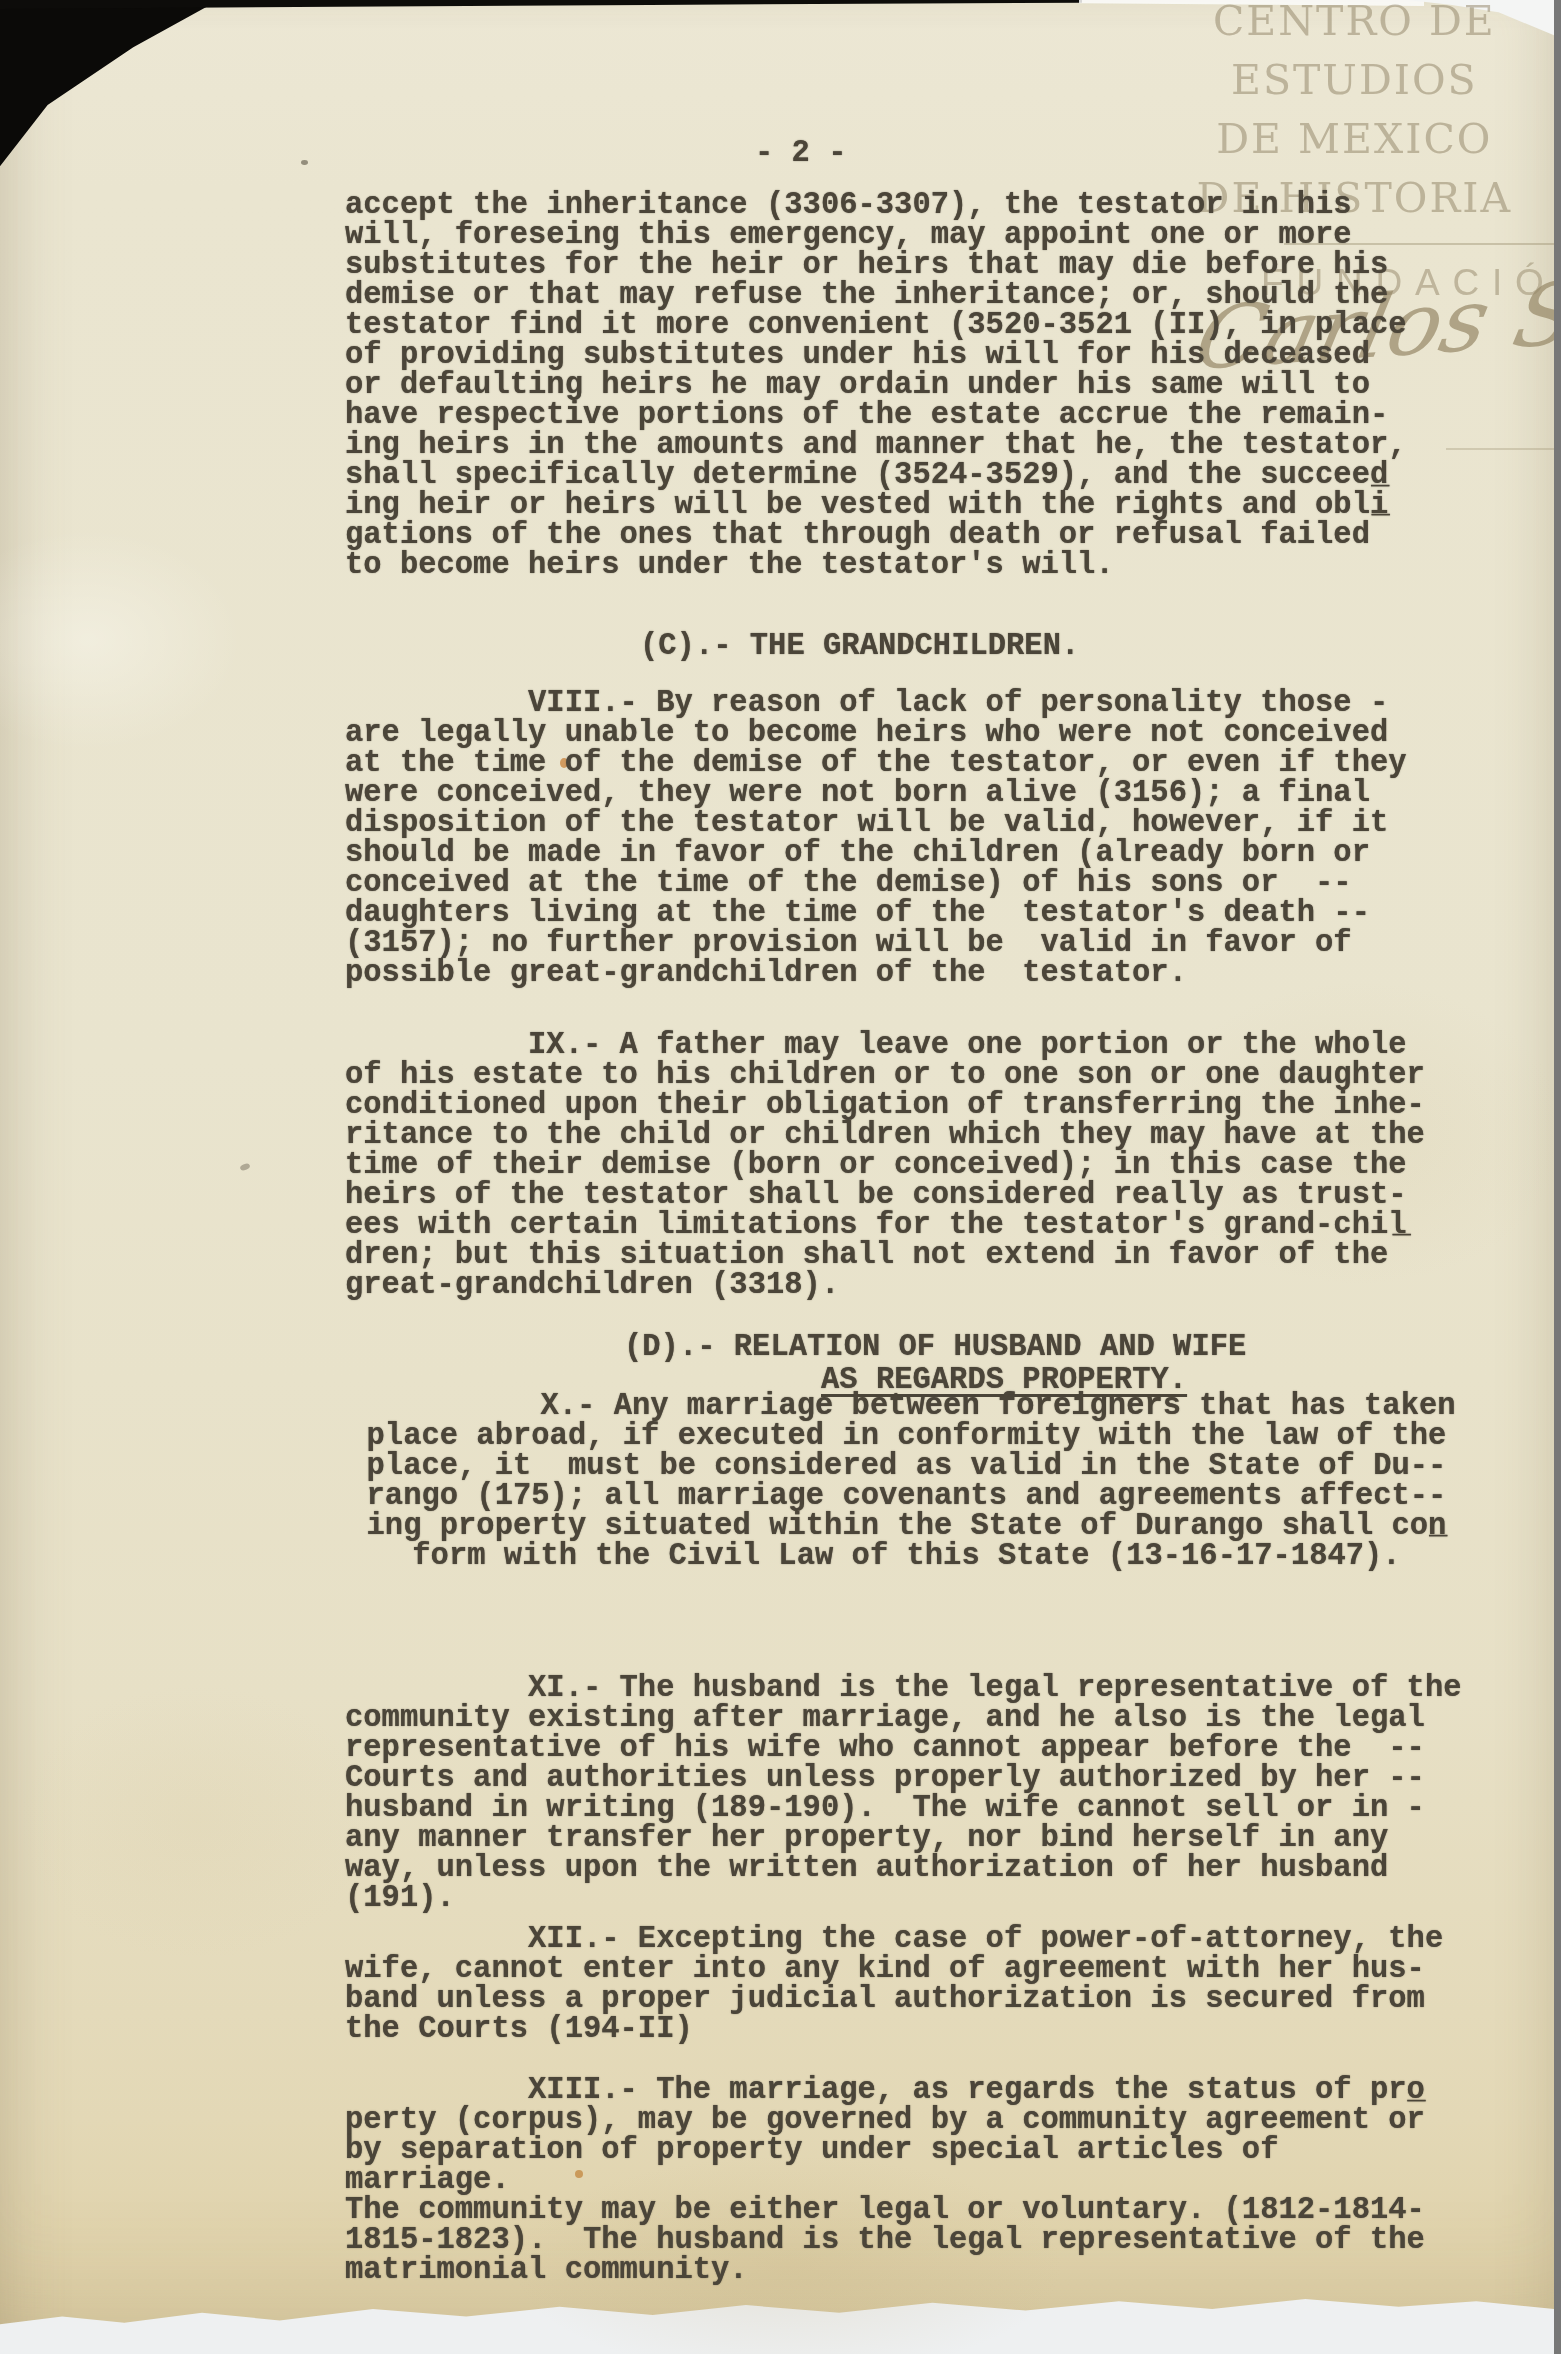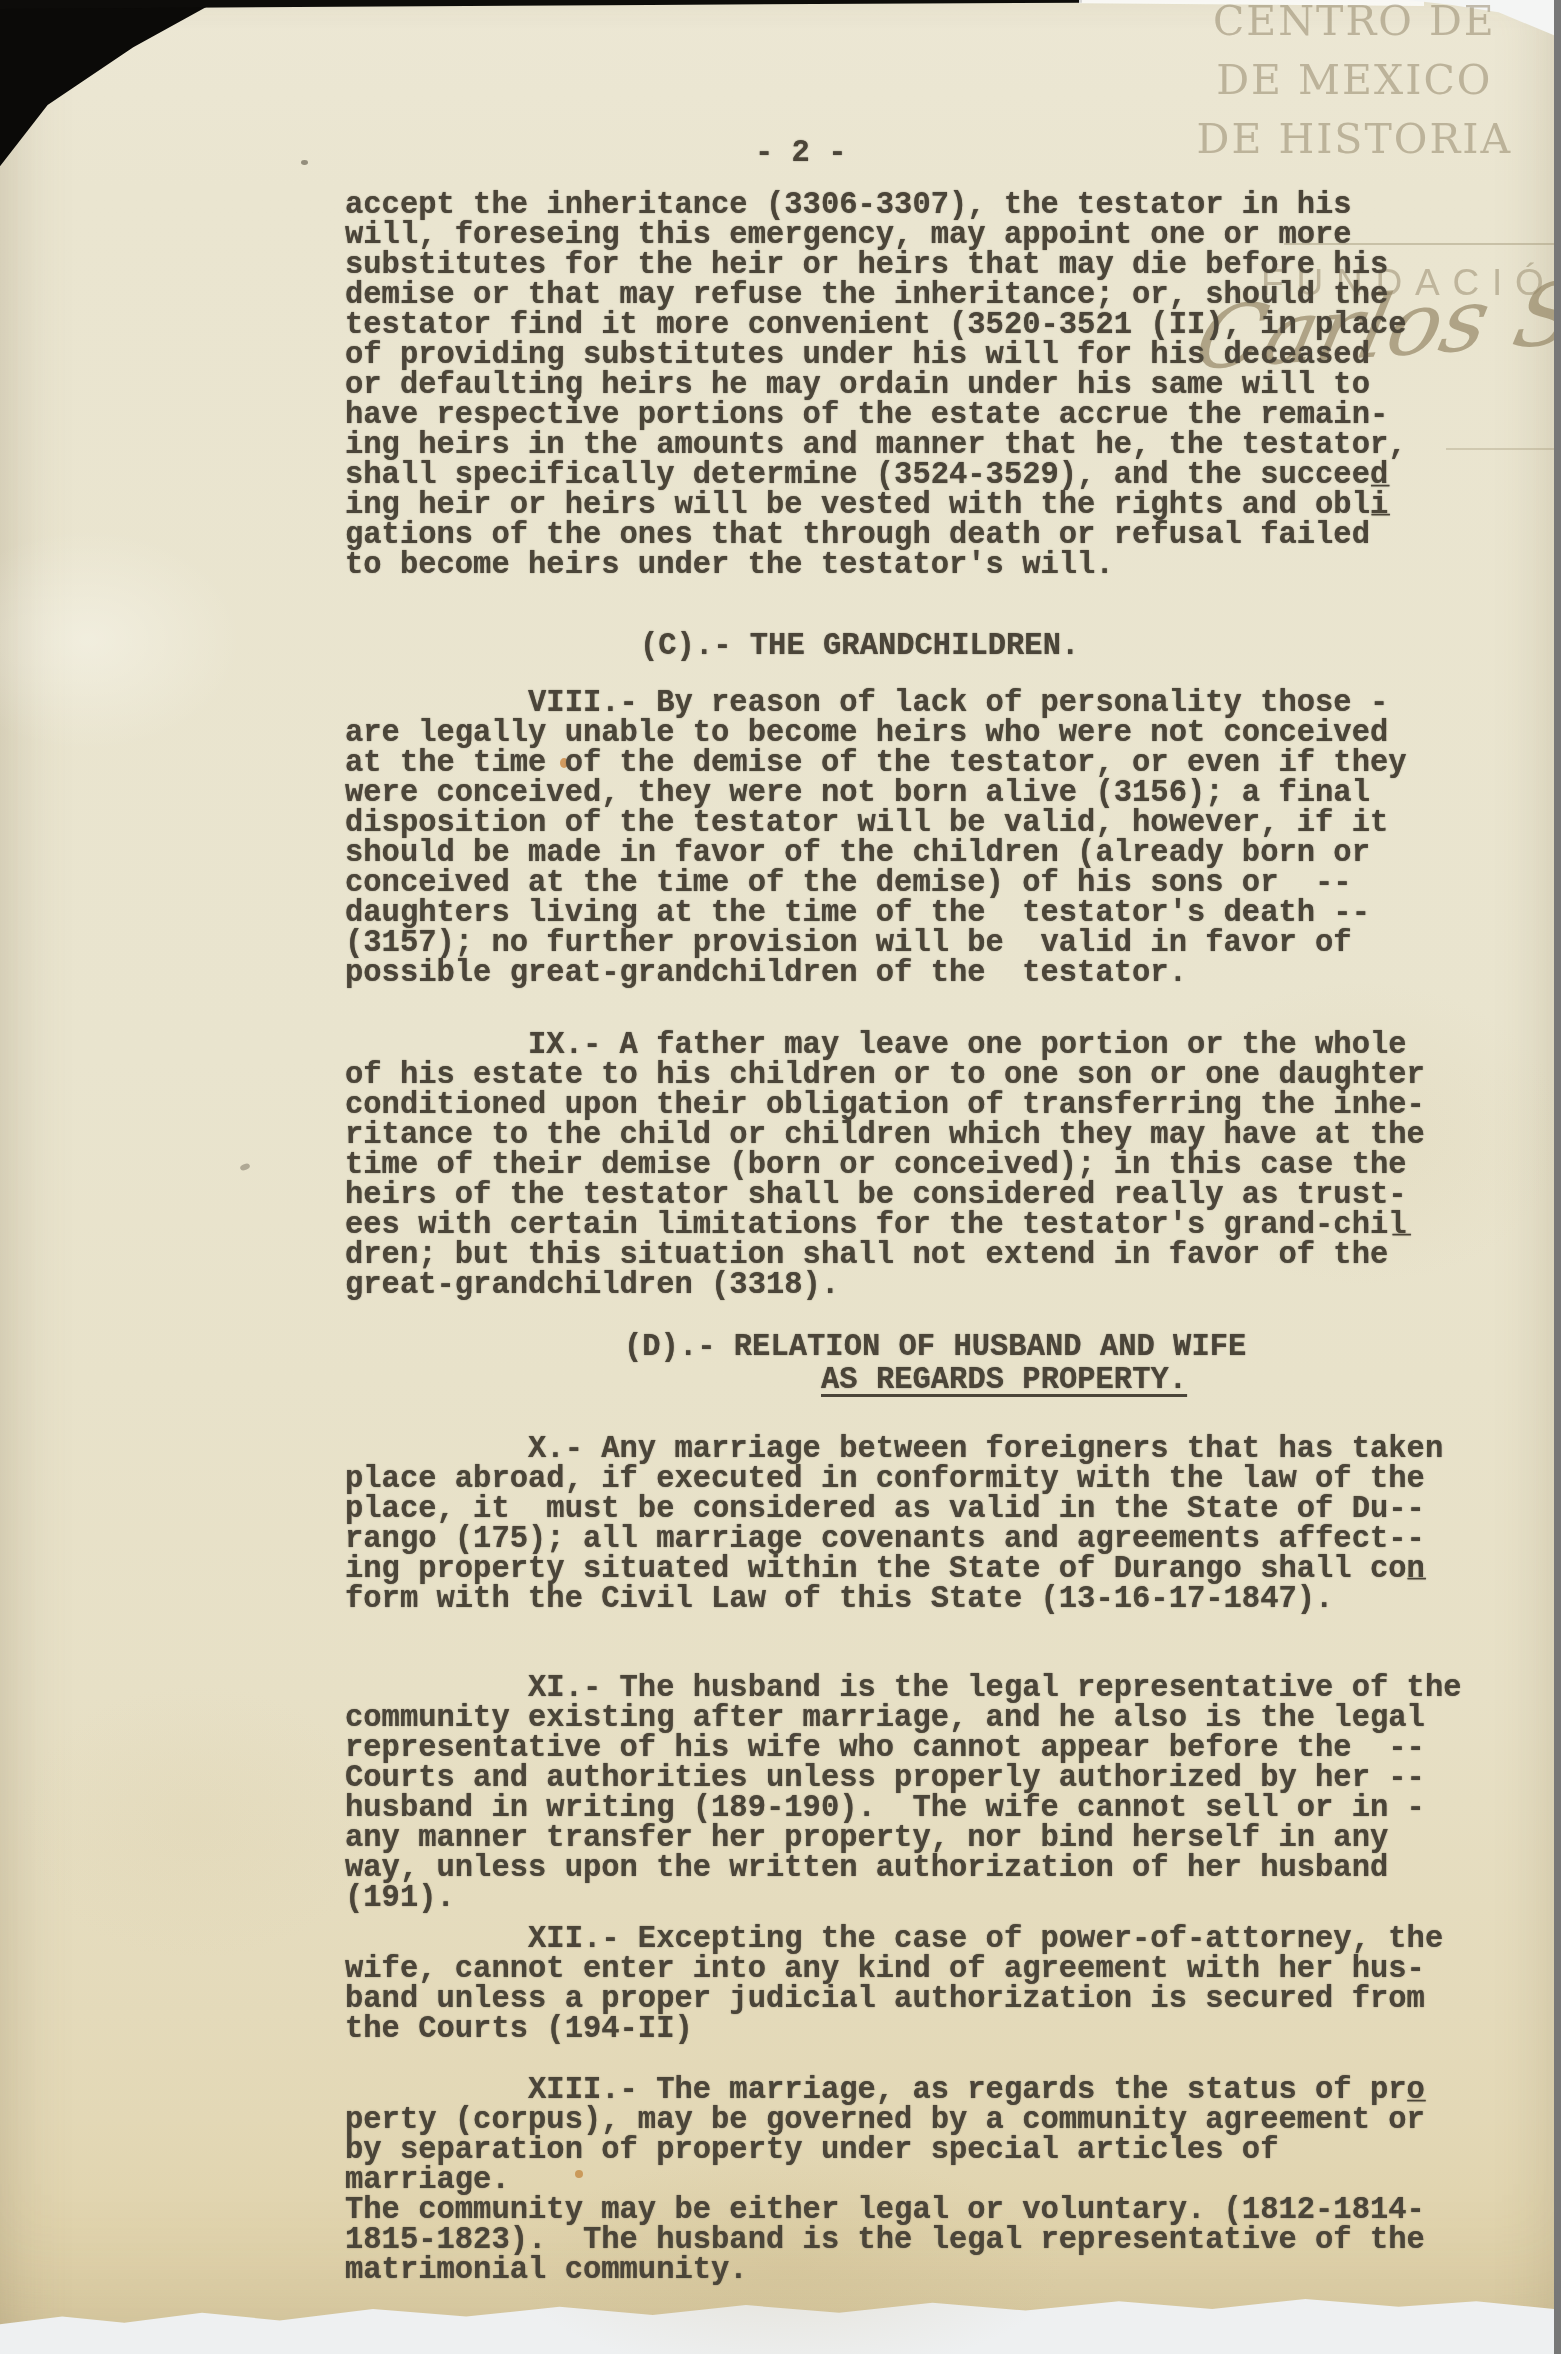--- a/index.html
+++ b/index.html
@@ -86,21 +86,21 @@
     white-space:pre-wrap;
   }
   .body-para{left:345px;width:1123px;}
   .page-num{top:138px;left:755px;}
   .p1{top:190px;}
   .hc{top:631px;left:640px;text-underline-offset:5.9px;text-decoration-thickness:2.5px;}
   .p8{top:688px;}
   .p9{top:1030px;}
   .hd1{top:1332px;left:624px;}
   .hd2{top:1365px;left:801px;text-decoration:underline;text-underline-offset:5.9px;text-decoration-thickness:2.5px;margin-left:20px;}
-  .p10{top:1434px;}
+  .p10{top:1391px;text-align:center;}
   .p11{top:1644px;margin-top:29px;}
   .p12{top:1924px;}
   .p13{top:2075px;}
 </style>
 </head>
 <body>
 
 <div class="page">
 
   <div class="corner-black"></div>
@@ -109,20 +109,21 @@
   <div class="corner-tear-white"></div>
   <div class="bottom-tear"></div>
   <div class="stains"></div>
   <div class="speck-orange1"></div>
   <div class="speck-orange2"></div>
   <div class="speck-dark1"></div>
   <div class="speck-dark2"></div>
 
   <div class="wm-block">
     <div>CENTRO DE</div>
+    <div>ESTUDIOS</div>
     <div>DE MEXICO</div>
     <div>DE HISTORIA</div>
   </div>
   <div class="wm-rule-top"></div>
   <div class="wm-fundacion">FUNDACIÓN</div>
   <div class="wm-signature">Carlos Slim</div>
   <div class="wm-rule-bottom"></div>
 
   <div class="tw page-num">- 2 -</div>
 

